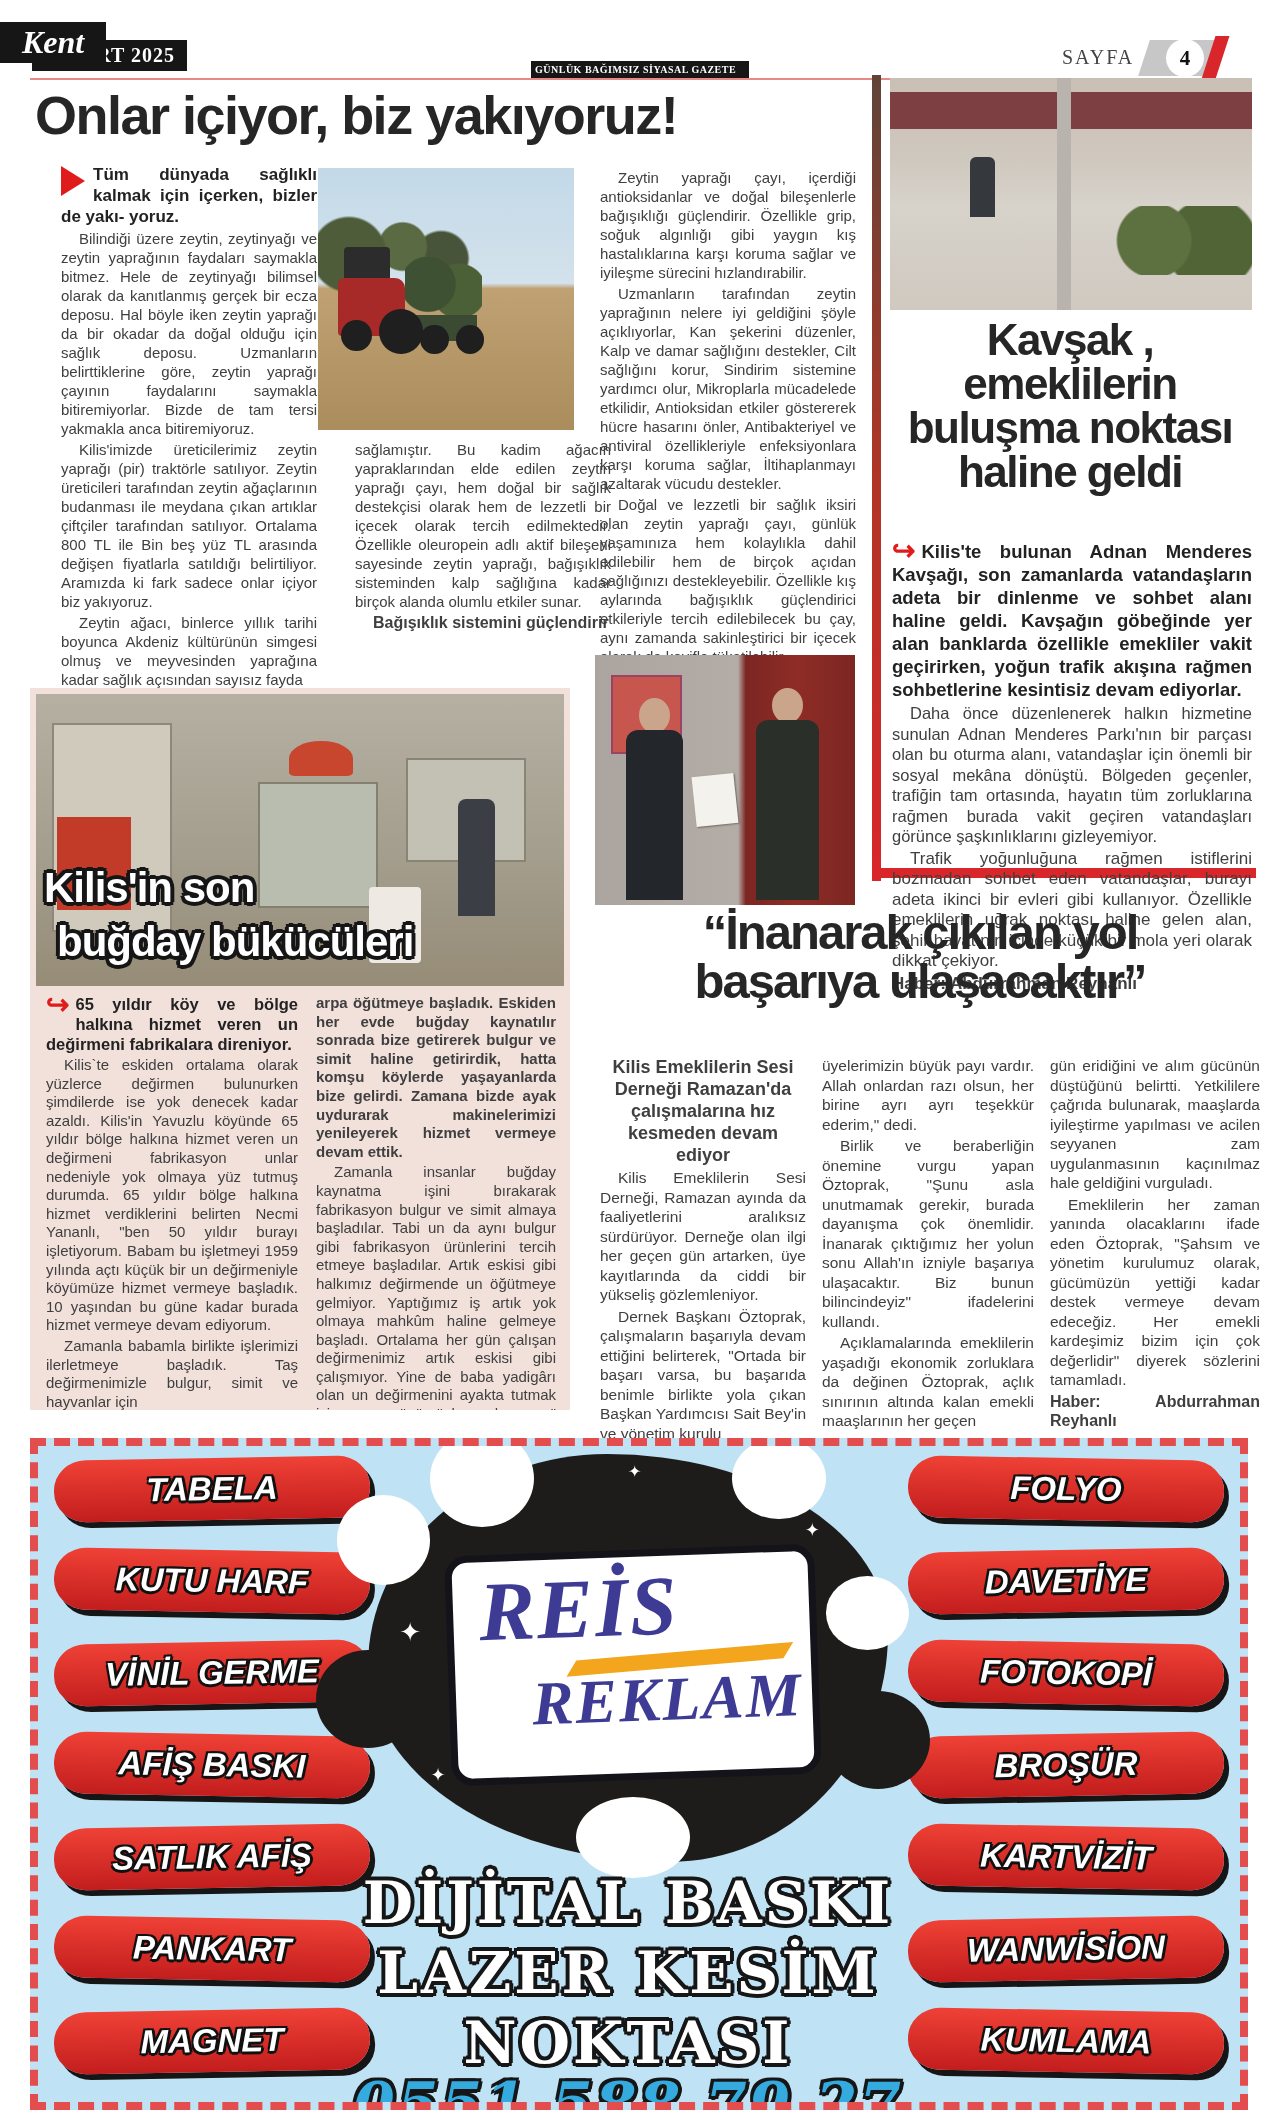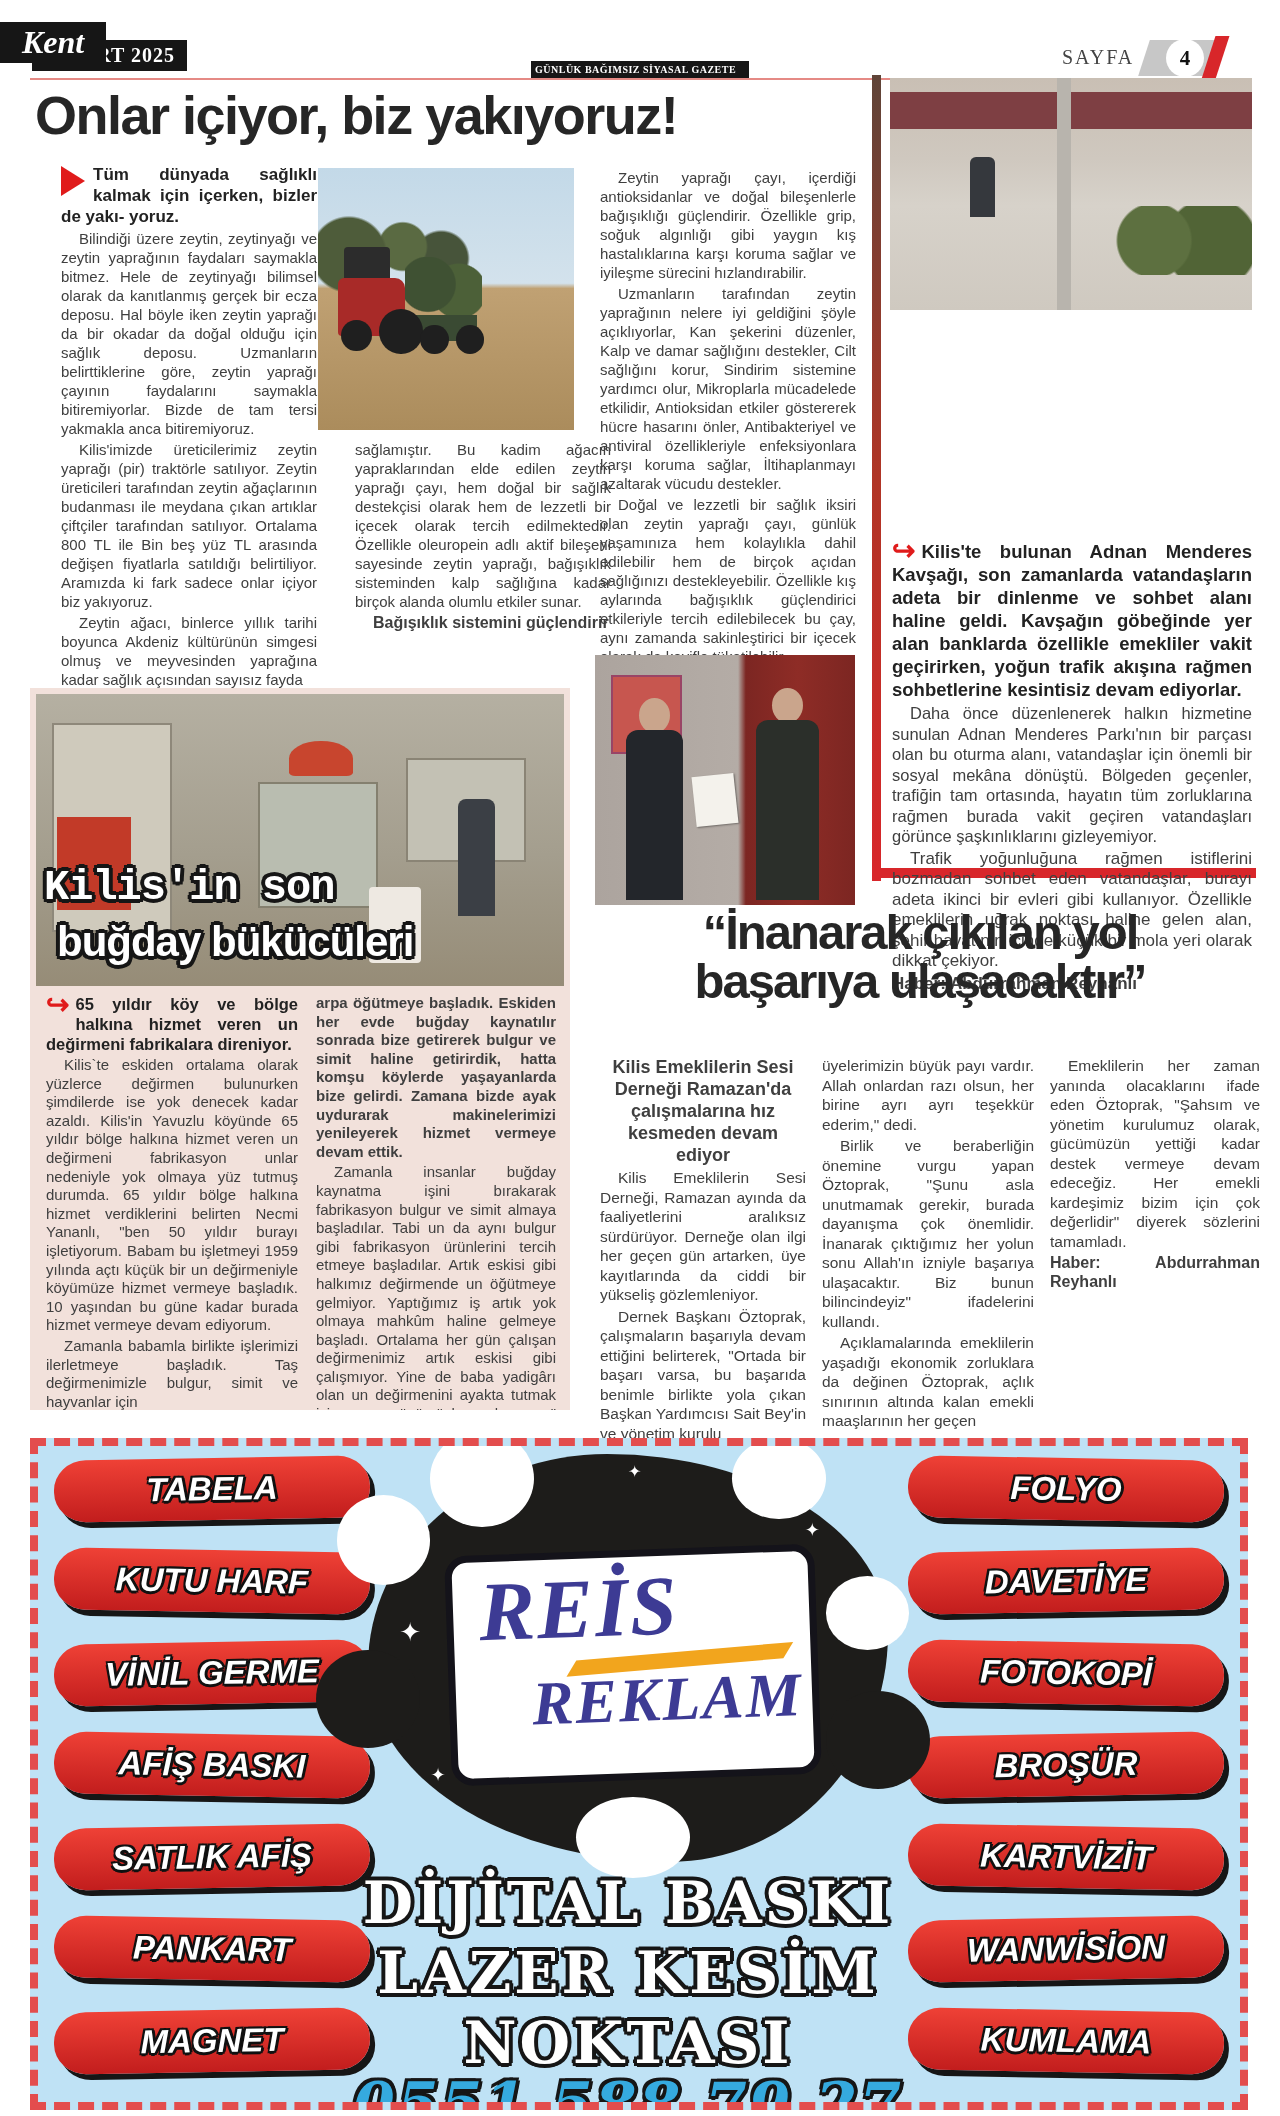--- a/index.html
+++ b/index.html
@@ -165,20 +165,26 @@
   <div class="abs panel-bar-left"></div>
   <div class="abs panel-bar-bottom"></div>
 
   <div class="abs photo street-photo" style="left:890px;top:78px;width:362px;height:232px;">
     <div class="s-shop"></div>
     <div class="s-pole"></div>
     <div class="s-green"></div>
     <div class="s-fig"></div>
   </div>
 
+  <div class="abs headline kavsak-headline">
+    <div>Kavşak ,</div>
+    <div>emeklilerin</div>
+    <div>buluşma noktası</div>
+    <div>haline geldi</div>
+  </div>
 
   <div class="abs col" style="left:892px;top:540px;width:360px;">
     <p style="font-size:18.5px;line-height:23px;">
       <span class="red-arrow">↪</span>
       <span class="intro-bold">Kilis'te bulunan Adnan Menderes Kavşağı, son zamanlarda vatandaşların adeta bir dinlenme ve sohbet alanı haline geldi. Kavşağın göbeğinde yer alan banklarda özellikle emekliler vakit geçirirken, yoğun trafik akışına rağmen sohbetlerine kesintisiz devam ediyorlar.</span>
     </p>
     <p class="ind" style="font-size:16.5px;line-height:20.5px;">Daha önce düzenlenerek halkın hizmetine sunulan Adnan Menderes Parkı'nın bir parçası olan bu oturma alanı, vatandaşlar için önemli bir sosyal mekâna dönüştü. Bölgeden geçenler, trafiğin tam ortasında, hayatın tüm zorluklarına rağmen burada vakit geçiren vatandaşları görünce şaşkınlıklarını gizleyemiyor.</p>
     <p class="ind" style="font-size:17px;line-height:20.5px;">Trafik yoğunluğuna rağmen istiflerini bozmadan sohbet eden vatandaşlar, burayı adeta ikinci bir evleri gibi kullanıyor. Özellikle emeklilerin uğrak noktası haline gelen alan, şehir hayatının içinde küçük bir mola yeri olarak dikkat çekiyor.</p>
     <p class="byline" style="font-size:17px;">Haber: Abdurrahman Reyhanlı</p>
   </div>
@@ -186,21 +192,21 @@
   <div class="abs bugday-box">
     <div class="photo factory-photo" style="position:absolute;left:6px;top:6px;width:528px;height:292px;">
       <div class="f-machine1"></div>
       <div class="f-red"></div>
       <div class="f-machine2"></div>
       <div class="f-hopper"></div>
       <div class="f-machine3"></div>
       <div class="f-man"></div>
       <div class="f-sack"></div>
     </div>
-    <div class="overlay-head" style="top:178px;font-family:Liberation Mono, monospace;">Kilis'in son</div>
+    <div class="overlay-head" style="top:178px;">Kilis'in son</div>
     <div class="overlay-head" style="top:232px;padding-left:13px;">buğday bükücüleri</div>
 
     <div class="col" style="position:absolute;left:16px;top:306px;width:252px;">
       <p style="font-size:16.5px;line-height:20px;">
         <span class="red-arrow">↪</span>
         <span class="intro-bold">65 yıldır köy ve bölge halkına hizmet veren un değirmeni fabrikalara direniyor.</span>
       </p>
       <p class="ind" style="line-height:18.6px;">Kilis`te eskiden ortalama olarak yüzlerce değirmen bulunurken şimdilerde ise yok denecek kadar azaldı. Kilis'in Yavuzlu köyünde 65 yıldır bölge halkına hizmet veren un değirmeni fabrikasyon unlar nedeniyle yok olmaya yüz tutmuş durumda. 65 yıldır bölge halkına hizmet verdiklerini belirten Necmi Yananlı, "ben 50 yıldır burayı işletiyorum. Babam bu işletmeyi 1959 yılında açtı küçük bir un değirmeniyle köyümüze hizmet vermeye başladık. 10 yaşından bu güne kadar burada hizmet vermeye devam ediyorum.</p>
       <p class="ind" style="line-height:18.6px;">Zamanla babamla birlikte işlerimizi ilerletmeye başladık. Taş değirmenimizle bulgur, simit ve hayvanlar için</p>
     </div>
@@ -231,20 +237,21 @@
     <p class="intro-bold" style="font-size:18px;line-height:22px;text-align:center;">Kilis Emeklilerin Sesi Derneği Ramazan'da çalışmalarına hız kesmeden devam ediyor</p>
     <p class="ind" style="font-size:15.5px;line-height:19.5px;">Kilis Emeklilerin Sesi Derneği, Ramazan ayında da faaliyetlerini aralıksız sürdürüyor. Derneğe olan ilgi her geçen gün artarken, üye kayıtlarında da ciddi bir yükseliş gözlemleniyor.</p>
     <p class="ind" style="font-size:15.5px;line-height:19.5px;">Dernek Başkanı Öztoprak, çalışmaların başarıyla devam ettiğini belirterek, "Ortada bir başarı varsa, bu başarıda benimle birlikte yola çıkan Başkan Yardımcısı Sait Bey'in ve yönetim kurulu</p>
   </div>
   <div class="abs col" style="left:822px;top:1056px;width:212px;">
     <p style="font-size:15.5px;line-height:19.5px;">üyelerimizin büyük payı vardır. Allah onlardan razı olsun, her birine ayrı ayrı teşekkür ederim," dedi.</p>
     <p class="ind" style="font-size:15.5px;line-height:19.5px;">Birlik ve beraberliğin önemine vurgu yapan Öztoprak, "Şunu asla unutmamak gerekir, burada dayanışma çok önemlidir. İnanarak çıktığımız her yolun sonu Allah'ın izniyle başarıya ulaşacaktır. Biz bunun bilincindeyiz" ifadelerini kullandı.</p>
     <p class="ind" style="font-size:15.5px;line-height:19.5px;">Açıklamalarında emeklilerin yaşadığı ekonomik zorluklara da değinen Öztoprak, açlık sınırının altında kalan emekli maaşlarının her geçen</p>
   </div>
   <div class="abs col" style="left:1050px;top:1056px;width:210px;">
+    <p style="font-size:15.5px;line-height:19.5px;">gün eridiğini ve alım gücünün düştüğünü belirtti. Yetkililere çağrıda bulunarak, maaşlarda iyileştirme yapılması ve acilen seyyanen zam uygulanmasının kaçınılmaz hale geldiğini vurguladı.</p>
     <p class="ind" style="font-size:15.5px;line-height:19.5px;">Emeklilerin her zaman yanında olacaklarını ifade eden Öztoprak, "Şahsım ve yönetim kurulumuz olarak, gücümüzün yettiği kadar destek vermeye devam edeceğiz. Her emekli kardeşimiz bizim için çok değerlidir" diyerek sözlerini tamamladı.</p>
     <p class="byline" style="font-size:16px;">Haber: Abdurrahman Reyhanlı</p>
   </div>
 
   <div class="abs ad">
 
     <div class="banner" style="left:16px;top:12px;transform:rotate(-1deg);">
         <span>TABELA</span>
       </div>
     <div class="banner" style="left:16px;top:104px;transform:rotate(1deg);">

